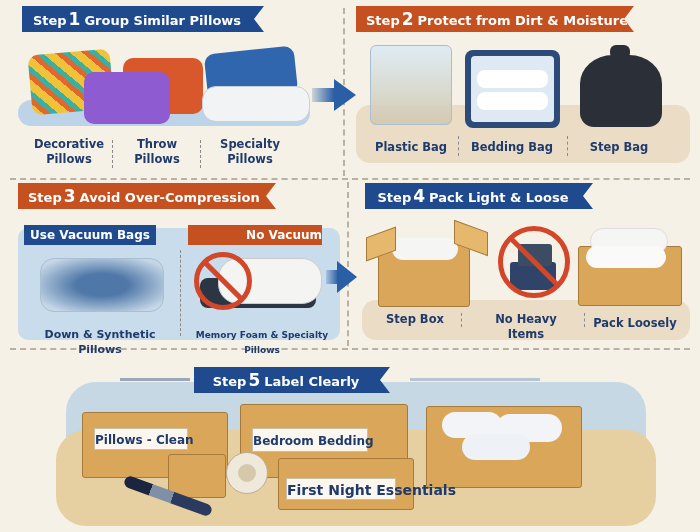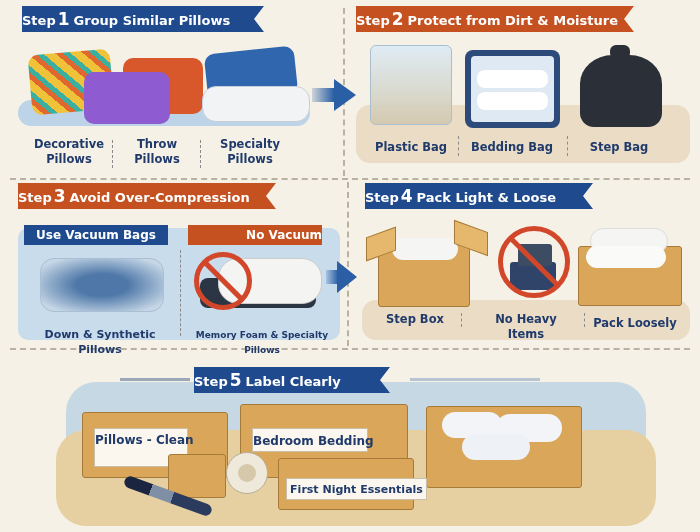--- a/index.html
+++ b/index.html
@@ -13,23 +13,25 @@
   .dash-h { position: absolute; height: 0; border-top: 2px dashed #b9b2a3; }
   .dash-v { position: absolute; width: 0; border-left: 2px dashed #b9b2a3; }
 
   .banner {
     position: absolute;
     height: 26px;
     color: #fff;
     font-weight: bold;
     font-size: 13px;
     line-height: 26px;
+    padding-left: 10px;
     padding-right: 22px;
     white-space: nowrap;
     clip-path: polygon(0 0, 100% 0, calc(100% - 10px) 50%, 100% 100%, 0 100%);
+    text-align: center;
   }
   .banner .num { font-size: 17px; margin: 0 4px 0 2px; }
   .blue { background: #1f4b8e; }
   .orange { background: #c4511f; }
 
   .label {
     position: absolute;
     font-size: 11.5px;
     font-weight: bold;
     color: #1f3a6b;
@@ -156,21 +158,21 @@
   <div class="label" style="left:464px; top:140px; width:96px;">Bedding Bag</div>
   <div class="sep" style="left:567px; top:136px; height:20px;"></div>
   <div class="label" style="left:576px; top:140px; width:86px;">Step Bag</div>
 </section>
 
 <section>
   <div class="banner orange" style="left:18px; top:183px; width:258px;">
     <span>Step</span><span class="num">3</span><span>Avoid Over-Compression</span>
   </div>
   <div class="shelf" style="left:18px; top:228px; width:322px; height:112px; background:#c9dceb; border-radius:10px;"></div>
-  <div class="subhead blue" style="left:24px; top:225px; width:144px;">Use Vacuum Bags</div>
+  <div class="subhead blue" style="left:24px; top:225px; width:132px;">Use Vacuum Bags</div>
   <div class="subhead orange" style="left:188px; top:225px; width:134px;text-align:right;">No Vacuum</div>
   <div class="sep" style="left:180px; top:250px; height:86px;"></div>
 
   <div style="position:absolute; left:40px; top:258px; width:124px; height:54px; background:radial-gradient(ellipse at center,#4f78a8 30%,#c5d6e6 85%); border:1px solid #a9bfd3; border-radius:14px;"></div>
   <div style="position:absolute; left:200px; top:278px; width:116px; height:30px; background:#2b3544; border-radius:8px;"></div>
   <div style="position:absolute; left:218px; top:258px; width:104px; height:46px; background:#f4f4f2; border:1px solid #ccc; border-radius:20px;"></div>
   <div class="no-sign" style="left:194px; top:252px; width:58px; height:58px;"></div>
 
   <div class="label" style="left:24px; top:327px; width:152px; font-size:11px;">Down &amp; Synthetic Pillows</div>
   <div class="label" style="left:184px; top:328px; width:156px; font-size:9px;">Memory Foam &amp; Specialty Pillows</div>
@@ -208,32 +210,32 @@
 <section>
   <div style="position:absolute; left:66px; top:382px; width:580px; height:70px; background:#c6d8e4; border-radius:30px 30px 0 0;"></div>
   <div style="position:absolute; left:56px; top:430px; width:600px; height:96px; background:#e6cfa0; border-radius:30px;"></div>
   <div style="position:absolute; left:120px; top:378px; width:70px; height:3px; background:#9aa8b8;"></div>
   <div style="position:absolute; left:410px; top:378px; width:130px; height:3px; background:#b7c4d2;"></div>
   <div class="banner blue" style="left:194px; top:367px; width:196px;">
     <span>Step</span><span class="num">5</span><span>Label Clearly</span>
   </div>
 
   <div class="box" style="left:82px; top:412px; width:146px; height:66px;"></div>
-  <div class="tag" style="left:94px; top:428px; width:94px; height:39px; line-height:22px;">Pillows - Clean</div>
+  <div class="tag" style="left:94px; top:428px; width:94px; height:22px; line-height:22px;">Pillows - Clean</div>
 
   <div class="box" style="left:240px; top:404px; width:168px; height:74px;"></div>
   <div class="tag" style="left:252px; top:428px; width:116px; height:24px; line-height:24px;">Bedroom Bedding</div>
 
   <div class="box" style="left:426px; top:406px; width:156px; height:82px;"></div>
   <div class="pillow" style="left:442px; top:412px; width:60px; height:26px; background:#f2f4f8; border-radius:14px;"></div>
   <div class="pillow" style="left:496px; top:414px; width:66px; height:28px; background:#f2f4f8; border-radius:14px;"></div>
   <div class="pillow" style="left:462px; top:434px; width:68px; height:26px; background:#eef1f6; border-radius:14px;"></div>
 
   <div class="box" style="left:168px; top:454px; width:58px; height:44px;"></div>
   <div style="position:absolute; left:226px; top:452px; width:42px; height:42px; border-radius:50%; background:#efe9db; border:1px solid #b9ae96;">
     <div style="position:absolute; left:11px; top:11px; width:18px; height:18px; border-radius:50%; background:#d6c8aa;"></div>
   </div>
 
   <div class="box" style="left:278px; top:458px; width:136px; height:52px;"></div>
-  <div class="tag" style="left:286px; top:478px; width:141px; height:22px; line-height:22px; font-size:11px;">First Night Essentials</div>
+  <div class="tag" style="left:286px; top:478px; width:110px; height:22px; line-height:22px; font-size:14px;">First Night Essentials</div>
 
   <div style="position:absolute; left:122px; top:490px; width:92px; height:12px; background:linear-gradient(90deg,#1c2540 0 30%,#7f8fa6 30% 55%,#2b3b5e 55%); border-radius:6px; transform:rotate(20deg);"></div>
 </section>
 
 </body></html>

